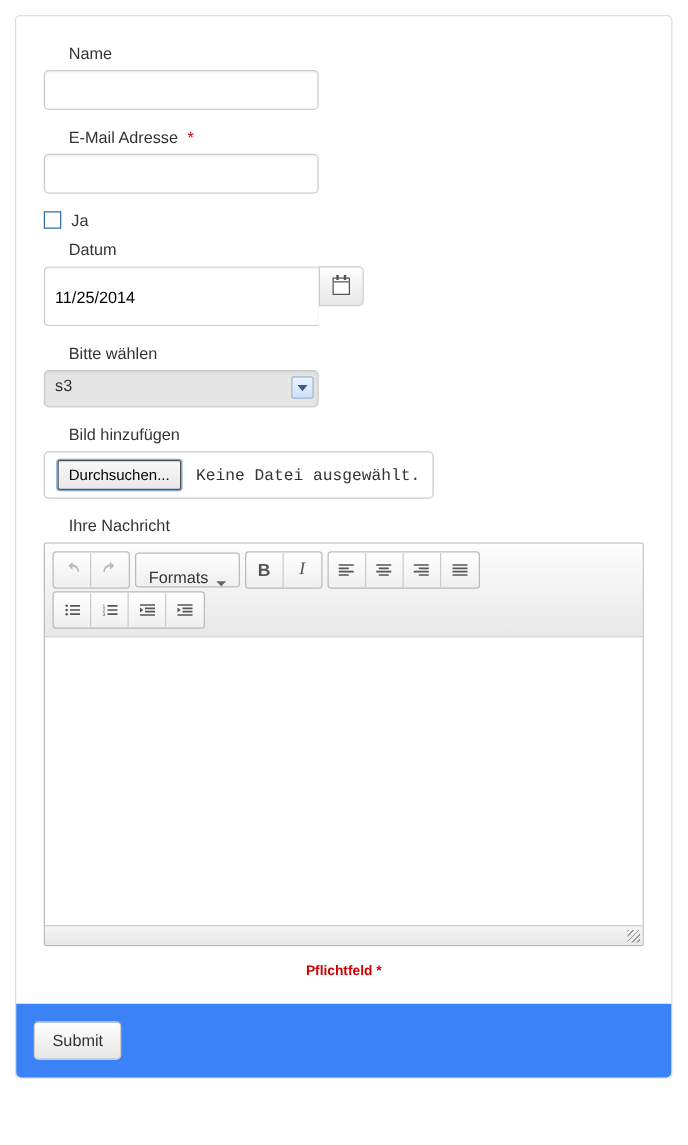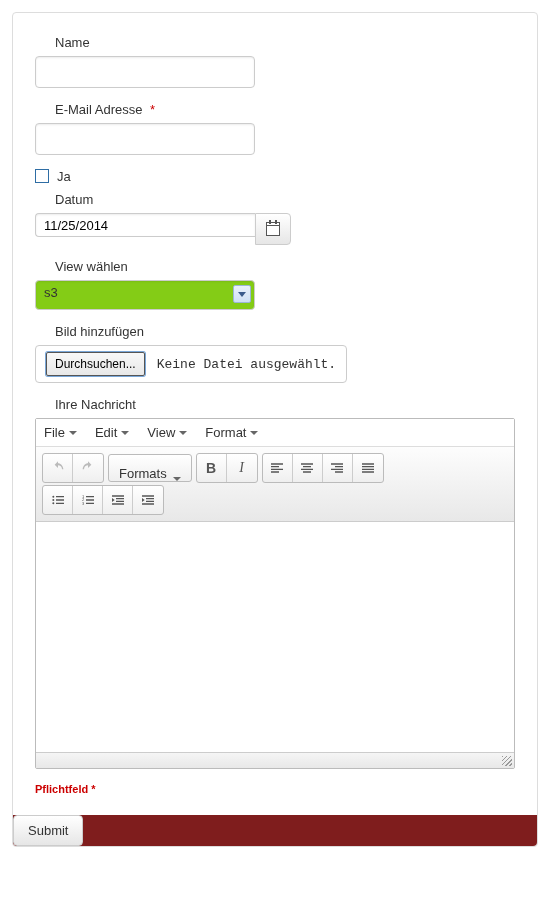--- a/index.html
+++ b/index.html
@@ -5,48 +5,48 @@
 * { box-sizing: border-box; margin: 0; padding: 0; }
 body { font-family: Arial, Helvetica, sans-serif; font-size: 13px; color: #333; background: #fff; padding: 12px; }
 .panel { border: 1px solid #ddd; border-radius: 4px; padding: 22px 22px 10px 22px; width: 526px; }
 .form-group { margin-bottom: 14px; }
 .form-label { display: block; margin-bottom: 6px; font-size: 13px; color: #333; margin-left: 20px; }
 .required-star { color: #c00; margin-left: 4px; }
 .txt-input { width: 220px; height: 32px; border: 1px solid #ccc; border-radius: 4px; padding: 4px 8px; font-size: 13px; box-shadow: inset 0 1px 2px rgba(0,0,0,0.08); }
 .checkbox-row { display: flex; gap: 8px; margin-bottom: 8px; }
 .chk { width: 14px; height: 14px; border: 1px solid #2e6da4; background: #fff; display: inline-block; }
 .date-wrap { display: flex; width: 256px; }
-.date-input { flex: 1; height: 24px; border: 1px solid #ccc; border-right: none; border-radius: 4px 0 0 4px; padding: 4px 8px; font-size: 13px; box-shadow: inset 0 1px 2px rgba(0,0,0,0.08); }
+.date-input { flex: 1; height: 48px; border: 1px solid #ccc; border-right: none; border-radius: 4px 0 0 4px; padding: 4px 8px; font-size: 13px; box-shadow: inset 0 1px 2px rgba(0,0,0,0.08); }
 .date-btn { width: 36px; height: 32px; border: 1px solid #ccc; background: linear-gradient(#fff,#e6e6e6); border-radius: 0 4px 4px 0; display: flex; align-items: center; justify-content: center; cursor: pointer; }
 .cal-icon { width: 14px; height: 14px; border: 1px solid #555; position: relative; background: #fff; }
 .cal-icon:before { content:""; position:absolute; top:2px; left:0; right:0; height:1px; background:#555; }
 .cal-icon:after { content:""; position:absolute; top:-3px; left:2px; width:2px; height:4px; background:#555; box-shadow: 6px 0 0 #555; }
 .select-wrap { position: relative; width: 220px; }
-.select-box { width: 100%; height: 30px; border: 1px solid #ccc; border-radius: 4px; padding: 4px 28px 4px 8px; font-size: 13px; background: #84cc16; box-shadow: inset 0 1px 2px rgba(0,0,0,0.08); }
+.select-box { width: 100%; height: 30px; border: 1px solid #ccc; border-radius: 4px; padding: 4px 28px 4px 8px; font-size: 13px; background: #e5e5e5; box-shadow: inset 0 1px 2px rgba(0,0,0,0.08); }
 .select-arrow { position: absolute; right: 4px; top: 5px; width: 18px; height: 18px; border: 1px solid #9cb6d8; background: linear-gradient(#eaf1fb,#cfe0f5); border-radius: 2px; display:flex; align-items:center; justify-content:center; }
 .select-arrow:after { content:""; border-left:4px solid transparent; border-right:4px solid transparent; border-top:5px solid #3b5b8c; }
 .file-wrap { display: inline-flex; align-items: center; border: 1px solid #ccc; border-radius: 4px; padding: 6px 10px; gap: 12px; }
 .file-btn { border: 1px solid #555; background: linear-gradient(#f8f8f8,#e8e8e8); padding: 4px 8px; font-size: 12px; border-radius: 2px; cursor: pointer; box-shadow: 0 0 0 1px #7aa7d8; }
 .file-status { font-size: 13px; color: #333; font-family: Liberation Mono, monospace; }
 .editor { border: 1px solid #bbb; border-radius: 2px; width: 100%; }
 .menubar { background: #fff; border-bottom: 1px solid #ddd; padding: 6px 8px; display: flex; gap: 18px; font-size: 13px; }
 .menu-item { display: inline-flex; align-items: center; gap: 4px; cursor: pointer; color: #333; }
 .caret { border-left:4px solid transparent; border-right:4px solid transparent; border-top:4px solid #666; display:inline-block; }
 .toolbar { background: linear-gradient(#fdfdfd,#e8e8e8); border-bottom: 1px solid #ccc; padding: 4px 6px; }
 .tb-row { display: flex; align-items: center; gap: 4px; flex-wrap: wrap; margin: 2px 0; }
 .tb-group { display: flex; border: 1px solid #bbb; border-radius: 3px; overflow: hidden; background: linear-gradient(#fff,#efefef); }
 .tb-btn { width: 30px; height: 28px; border: none; border-right: 1px solid #ccc; background: transparent; display: flex; align-items: center; justify-content: center; cursor: pointer; font-size: 14px; color: #555; }
 .tb-btn:last-child { border-right: none; }
 .tb-btn.disabled { color: #bbb; cursor: default; }
 .formats-btn { height: 28px; border: 1px solid #bbb; border-radius: 3px; background: linear-gradient(#fff,#efefef); padding: 0 10px; display: inline-flex; align-items: flex-end; gap: 6px; font-size: 13px; cursor: pointer; color: #333; }
 .editor-body { height: 230px; background: #fff; }
 .editor-status { height: 16px; background: linear-gradient(#f5f5f5,#e8e8e8); border-top: 1px solid #ccc; position: relative; }
 .resize-grip { position: absolute; right: 2px; bottom: 2px; width: 10px; height: 10px; background: repeating-linear-gradient(135deg, #999 0 1px, transparent 1px 3px); }
-.pflicht { color: #c00; font-weight: bold; font-size: 11px; margin: 14px 0 20px 0; }
-.submit-bar { background: #7f1d1d; margin: 0 -22px -10px -22px; border-radius: 0 0 4px 4px; }
+.pflicht { color: #c00; font-weight: bold; font-size: 11px; margin: 14px 0 20px 0; text-align: center; }
+.submit-bar { background: #3b82f6; padding: 14px; margin: 0 -22px -10px -22px; border-radius: 0 0 4px 4px; }
 .submit-btn { background: linear-gradient(#fff,#e6e6e6); border: 1px solid #ccc; border-radius: 4px; padding: 7px 14px; font-size: 13px; cursor: pointer; color: #333; }
 svg { width: 16px; height: 16px; }
 </style>
 </head>
 <body>
 
 <div class="panel">
 
   <div class="form-group">
     <label class="form-label">Name</label>
@@ -70,56 +70,38 @@
     <label class="form-label">Datum</label>
     <div class="date-wrap">
       <input class="date-input" type="text" value="11/25/2014" style="">
       <button class="date-btn">
         <span class="cal-icon"></span>
       </button>
     </div>
   </div>
 
   <div class="form-group">
-    <label class="form-label">View wählen</label>
+    <label class="form-label">Bitte wählen</label>
     <div class="select-wrap">
       <div class="select-box">s3</div>
       <span class="select-arrow"></span>
     </div>
   </div>
 
   <div class="form-group">
     <label class="form-label">Bild hinzufügen</label>
     <div class="file-wrap">
       <button class="file-btn">Durchsuchen...</button>
       <span class="file-status">Keine Datei ausgewählt.</span>
     </div>
   </div>
 
   <div class="form-group">
     <label class="form-label">Ihre Nachricht</label>
     <div class="editor">
-      <div class="menubar">
-        <span class="menu-item">
-            <span>File</span>
-            <span class="caret"></span>
-          </span>
-        <span class="menu-item">
-            <span>Edit</span>
-            <span class="caret"></span>
-          </span>
-        <span class="menu-item">
-            <span>View</span>
-            <span class="caret"></span>
-          </span>
-        <span class="menu-item">
-            <span>Format</span>
-            <span class="caret"></span>
-          </span>
-      </div>
       <div class="toolbar">
         <div class="tb-row">
           <div class="tb-group">
             <button class="tb-btn disabled">
                 <svg viewBox="0 0 24 24">
                   <path fill="currentColor" d="M12 5V2L7 7l5 5V8c3 0 6 2 6 6h2c0-5-4-9-8-9z"></path>
                 </svg>
               </button>
             <button class="tb-btn disabled">
                 <svg viewBox="0 0 24 24">

